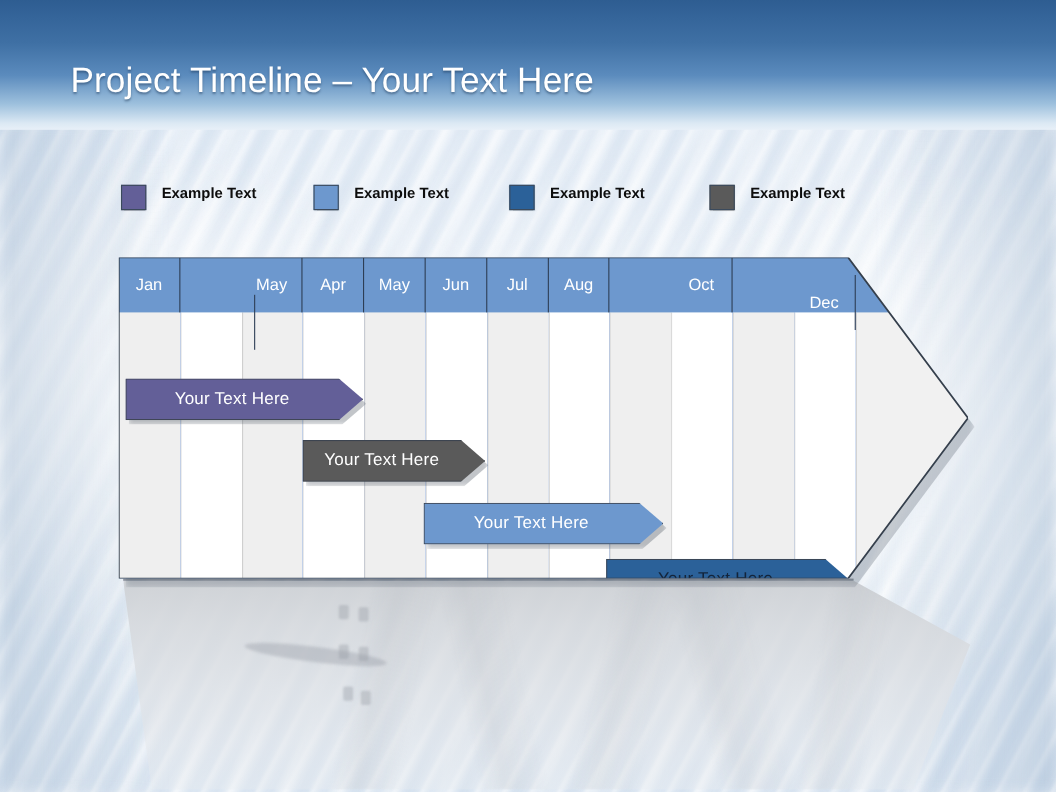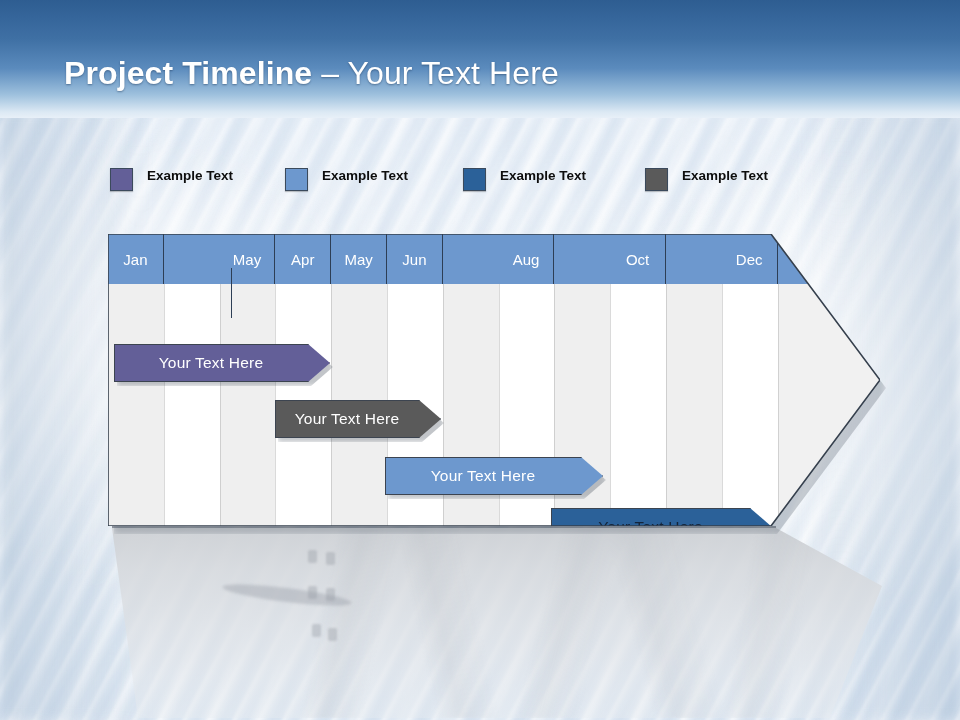--- a/index.html
+++ b/index.html
@@ -92,21 +92,21 @@
     position: absolute;
     left: 64px;
     top: 57px;
     white-space: nowrap;
     color: #ffffff;
     font-size: 32px;
     line-height: 1;
     letter-spacing: 0.1px;
     text-shadow: 0 1px 2px rgba(20,45,75,0.45);
   }
-  .title-text .t-bold { font-weight: bold; }
+  .title-text .t-bold { font-weight: normal; }
   .title-text .t-light { font-weight: normal; }
 
   
   .legend {
     position: absolute;
     left: 110px;
     top: 168px;
     width: 700px;
     height: 28px;
   }
@@ -380,23 +380,24 @@
         <div class="col-sep" style="left: 558px;"></div>
         <div class="col-sep" style="left: 613.8px;"></div>
         <div class="col-sep" style="left: 669.6px;"></div>
         <div class="header-row" style="background: rgb(109, 152, 206);"></div>
         <div class="header-cell" style="left: 0px; color: rgb(255, 255, 255);">Jan</div>
         <div class="header-cell" style="left: 68px; color: rgb(255, 255, 255); margin-top: 34px;">Feb</div>
         <div class="header-cell" style="left: 111.6px; color: rgb(255, 255, 255);">May</div>
         <div class="header-cell" style="left: 223.2px; color: rgb(255, 255, 255);">May</div>
         <div class="header-cell" style="left: 167.4px; color: rgb(255, 255, 255);">Apr</div>
         <div class="header-cell" style="left: 279px; color: rgb(255, 255, 255);">Jun</div>
+        <div class="header-cell" style="left: 334.8px; color: rgb(255, 255, 255);">Jul</div>
         <div class="header-cell" style="left: 390.6px; color: rgb(255, 255, 255);">Aug</div>
         <div class="header-cell" style="left: 502.2px; color: rgb(255, 255, 255);">Oct</div>
-        <div class="header-cell" style="left: 613.8px; color: rgb(255, 255, 255);">Dec</div>
+        <div class="header-cell" style="left: 613.8px; color: rgb(255, 255, 255); margin-top: 16px;">Dec</div>
         <div class="bar" style="left: 6px; top: 110px; width: 216px;">
           <div class="bar-shadow" style="clip-path: polygon(0px 0px, 194px 0px, 216px 19px, 194px 38px, 0px 38px);"></div>
           <div class="bar-shape" style="background: rgb(99, 95, 152); clip-path: polygon(0px 0px, 194px 0px, 216px 19px, 194px 38px, 0px 38px);"></div>
           <div class="bar-label" style="color: rgb(255, 255, 255);">Your  Text Here</div>
         </div>
         <div class="bar" style="left: 167px; top: 166px; width: 166px;">
           <div class="bar-shadow" style="clip-path: polygon(0px 0px, 144px 0px, 166px 19px, 144px 38px, 0px 38px);"></div>
           <div class="bar-shape" style="background: rgb(90, 90, 90); clip-path: polygon(0px 0px, 144px 0px, 166px 19px, 144px 38px, 0px 38px);"></div>
           <div class="bar-label" style="color: rgb(255, 255, 255);">Your  Text Here</div>
         </div>

